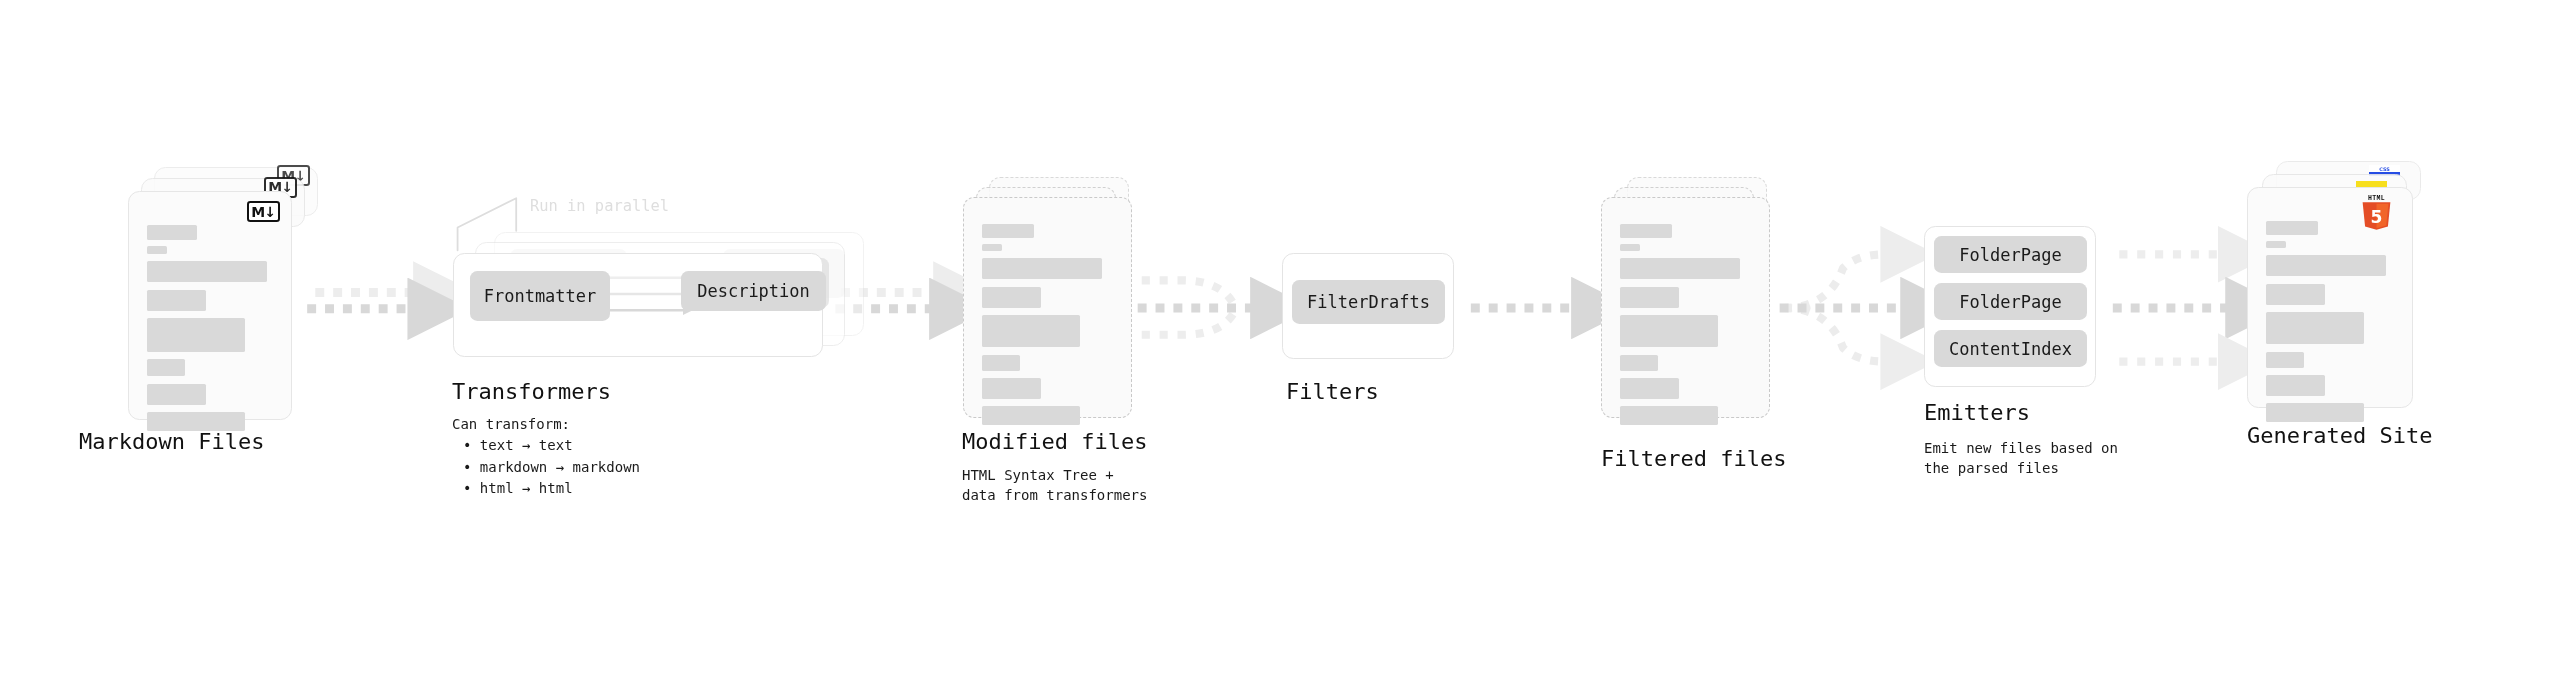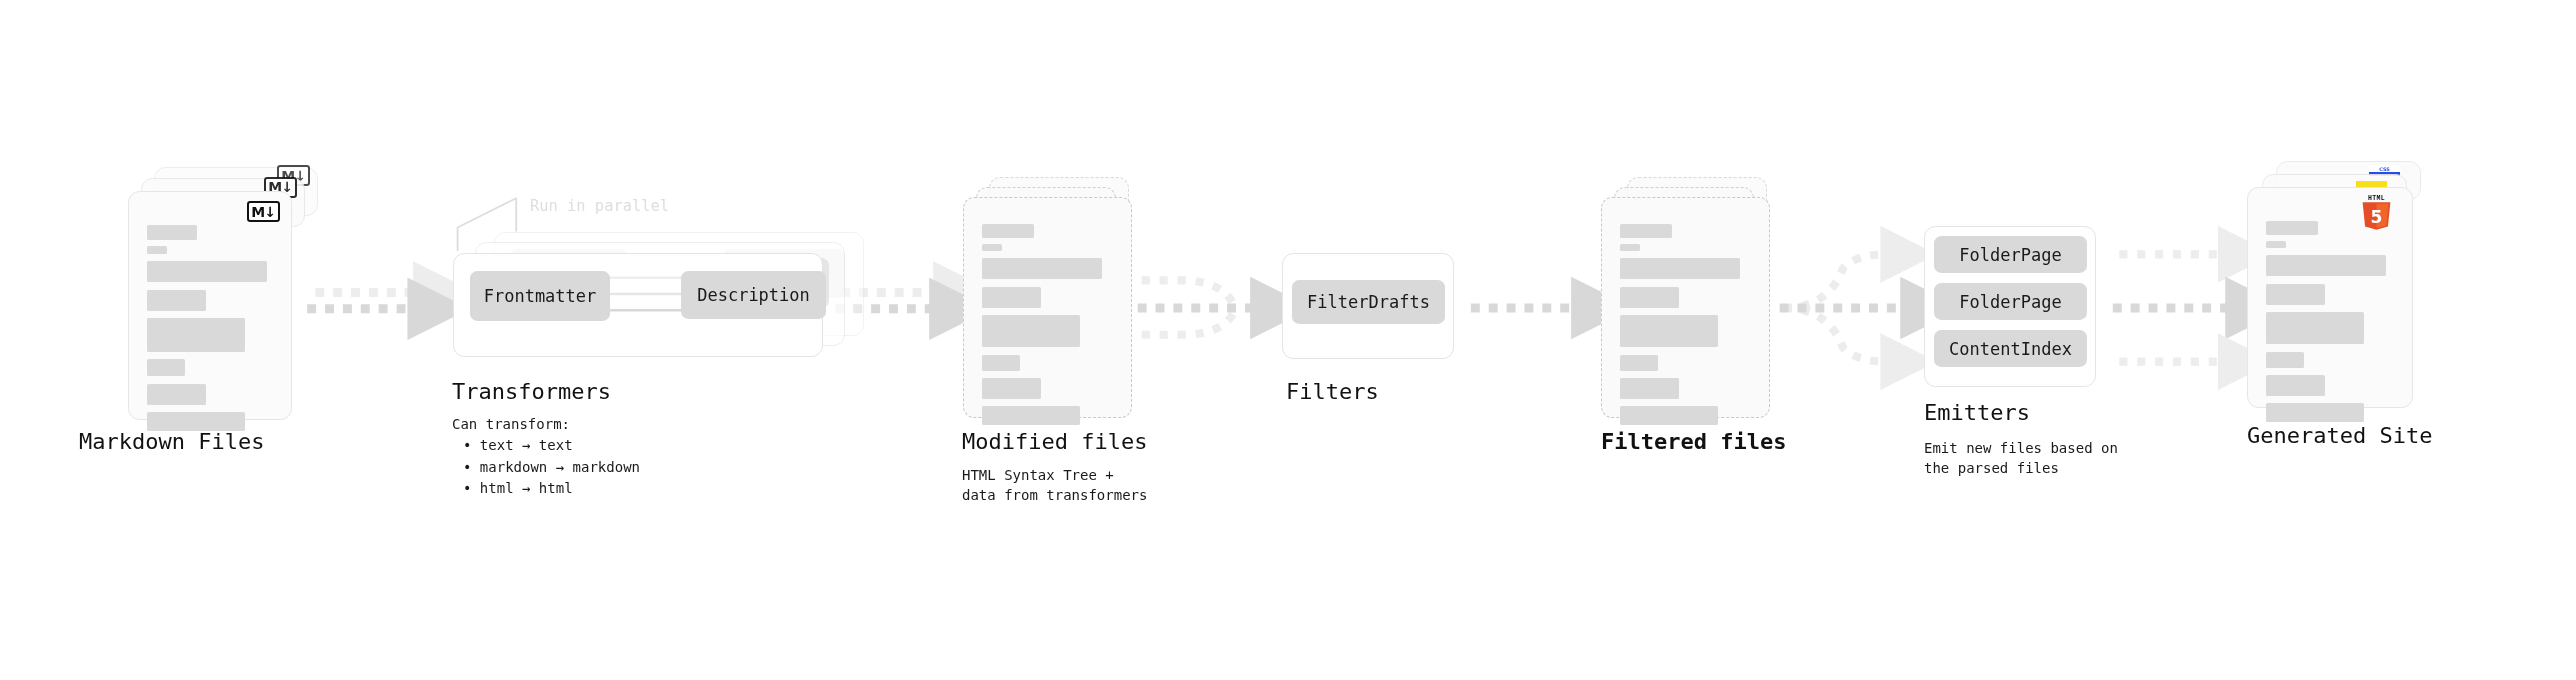--- a/index.html
+++ b/index.html
@@ -192,21 +192,21 @@
   <svg style="left:605px; top:268px; width:130px; height:73px;" viewBox="0 0 160 90">
     <line x1="0" y1="12" x2="96" y2="12" stroke="#eeeeee" stroke-width="3"></line>
     <path d="M96,6 L108,12 L96,18 z" fill="#eeeeee"></path>
     <line x1="0" y1="32" x2="96" y2="32" stroke="#e6e6e6" stroke-width="3"></line>
     <path d="M96,26 L108,32 L96,38 z" fill="#e6e6e6"></path>
     <line x1="0" y1="52" x2="96" y2="52" stroke="#d8d8d8" stroke-width="3"></line>
     <path d="M96,46 L108,52 L96,58 z" fill="#d8d8d8"></path>
   </svg>
 
   <div class="pill" style="left:470px; top:271px; width:140px; height:50px;">Frontmatter</div>
-  <div class="pill" style="left:681px; top:271px; width:145px; height:48px;">Description</div>
+  <div class="pill" style="left:681px; top:271px; width:145px; height:40px;">Description</div>
 
   <div class="title" style="left:452px; top:379px;">Transformers</div>
   <div class="sub" style="left:452px; top:415px;">Can transform:</div>
   <div class="sub" style="left:463px; top:436px;">• text → text</div>
   <div class="sub" style="left:463px; top:458px;">• markdown → markdown</div>
   <div class="sub" style="left:463px; top:479px;">• html → html</div>
 
   <div class="card-stack" style="left:963px; top:177px;">
     <div class="sheet dashed" style="left:26px; top:0px; width:140px; height:41px; opacity:.7;"></div>
     <div class="sheet dashed" style="left:13px; top:9.8px; width:140px; height:41px; opacity:.85;"></div>
@@ -243,21 +243,21 @@
         <div class="ln" style="width:120px; height:21px; margin-top:4.9px;"></div>
         <div class="ln" style="width:59px; height:21px;"></div>
         <div class="ln" style="width:98px; height:32.5px;"></div>
         <div class="ln" style="width:38px; height:16.3px;"></div>
         <div class="ln" style="width:59px; height:20.3px;"></div>
         <div class="ln" style="width:98px; height:19.5px;"></div>
       </div>
     </div>
   </div>
 
-  <div class="title" style="left:1601px; top:429px;font-weight:bold;">Filtered files</div>
+  <div class="title" style="left:1601px; top:446px;">Filtered files</div>
 
   <div class="pbox" style="left:1924px; top:226px; width:172px; height:161px;"></div>
   <div class="pill" style="left:1934px; top:236px; width:153px; height:37px;">FolderPage</div>
   <div class="pill" style="left:1934px; top:283px; width:153px; height:37px;">FolderPage</div>
   <div class="pill" style="left:1934px; top:330px; width:153px; height:37px;">ContentIndex</div>
 
   <div class="title" style="left:1924px; top:400px;">Emitters</div>
   <div class="sub" style="left:1924px; top:439px;">Emit new files based on
 the parsed files</div>
 

